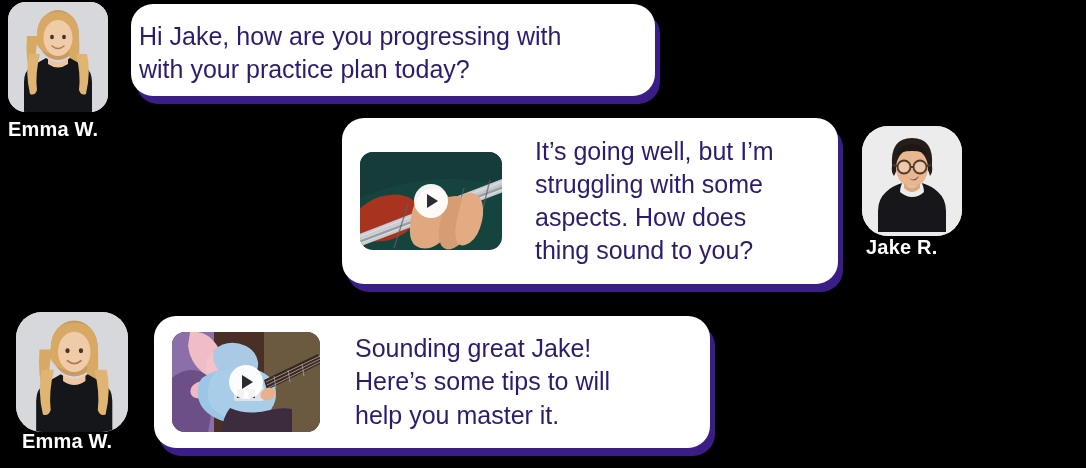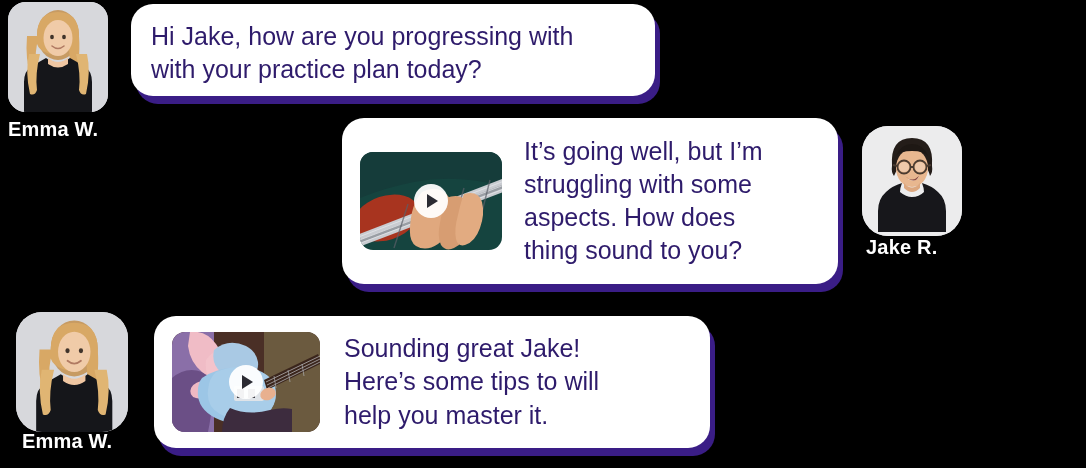--- a/index.html
+++ b/index.html
@@ -45,23 +45,23 @@
   }
 
   
   .bubble {
     position: absolute;
     background: #ffffff;
     border-radius: 22px;
     box-shadow: 5px 8px 0 0 #3a1d86;
     display: flex;
     align-items: flex-start;
-    padding: 16px 20px;
-  }
-  .bubble.with-media { padding: 14px 18px; gap: 18px; align-items: center; }
+    padding: 16px 8px;
+  }
+  .bubble.with-media { padding: 14px 18px; gap: 29px; align-items: center; }
 
   .bubble-text {
     color: #2e1b6b;
     font-size: 25px;
     line-height: 1.33;
     font-family: "Liberation Sans", sans-serif;
     white-space: pre-line;
     font-weight: 400;
   }
 

